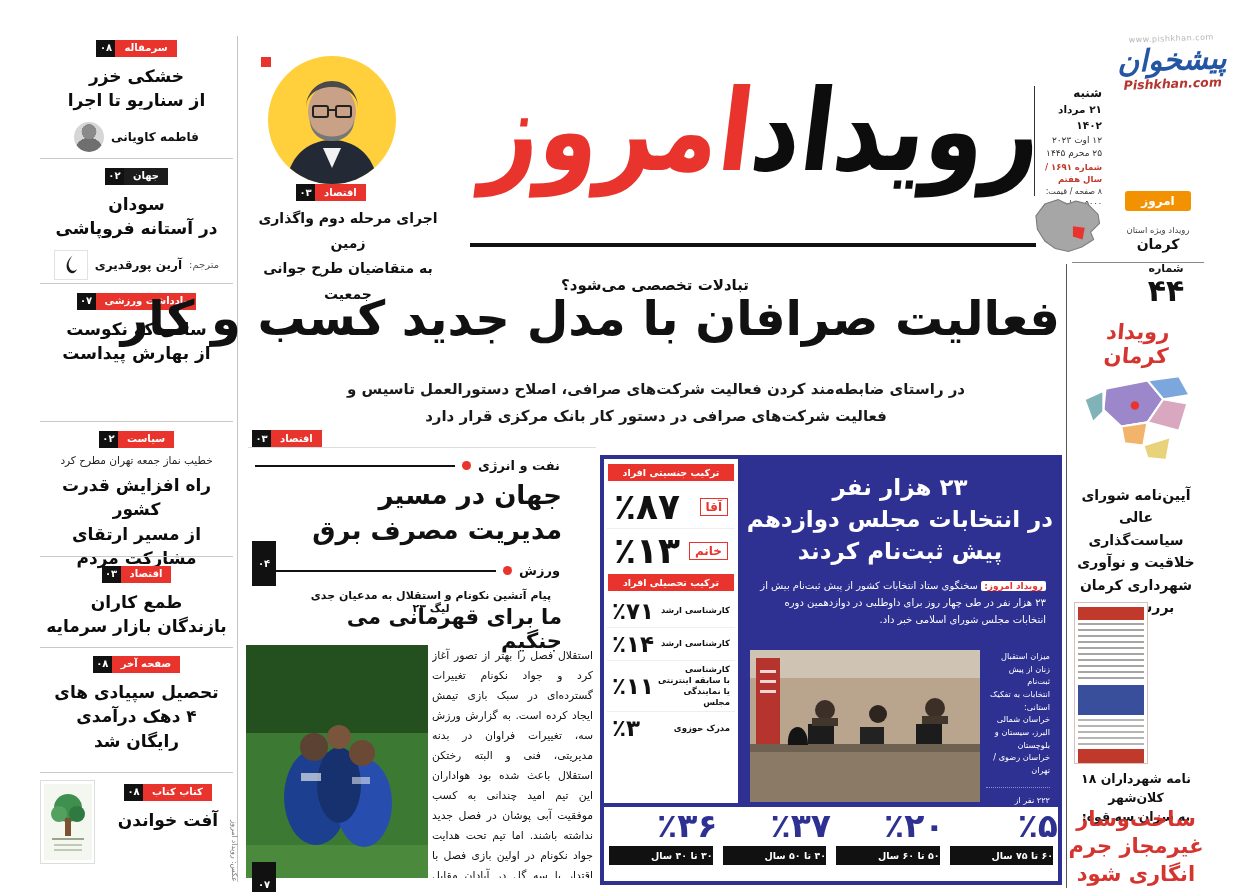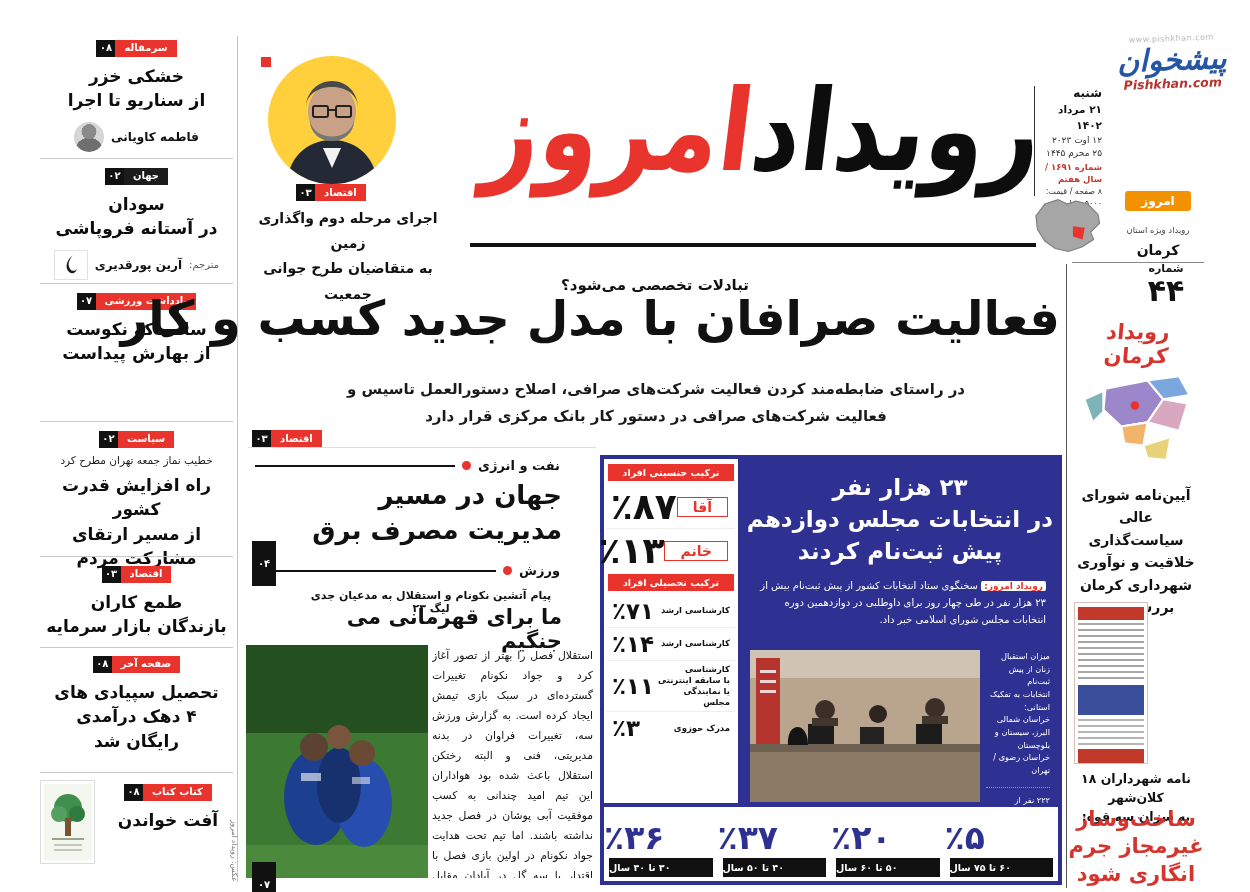--- a/index.html
+++ b/index.html
@@ -45,21 +45,21 @@
 
   .wm{position:absolute;left:1098px;top:34px;width:148px;text-align:center;transform:rotate(-2deg)}
   .wm-url{font-size:8px;color:#b5b5b5;letter-spacing:.5px}
   .wm-fa{font-size:30px;font-weight:bold;color:#2456a4;font-style:italic;line-height:1.1}
   .wm-en{font-size:12.5px;font-weight:bold;color:#b5342d;font-style:italic}
 
   .todaybox{position:absolute;left:1030px;top:190px;width:176px;height:76px}
   .today-right{position:absolute;right:0;top:0;width:96px;text-align:center}
   .today-pill{display:inline-block;background:#f39200;color:#fff;font-size:12px;font-weight:bold;border-radius:3px;padding:3px 16px}
   .today-cap{font-size:8.5px;color:#444;margin-top:14px}
-  .today-prov{font-size:14px;font-weight:bold;margin-top:7px}
+  .today-prov{font-size:14px;font-weight:bold;margin-top:1px}
 
   
   .lead-kicker{position:absolute;left:460px;top:276px;width:390px;text-align:center;font-size:15px;font-weight:bold}
   .lead-headline{position:absolute;left:250px;top:290px;width:810px;text-align:center;font-size:48px;font-weight:bold;letter-spacing:-1px;line-height:1.2;white-space:nowrap}
   .lead-deck{position:absolute;left:320px;top:376px;width:672px;text-align:center;font-size:15px;font-weight:bold;line-height:1.8;color:#1a1a1a}
 
   
   .rubric{position:absolute;display:flex;align-items:center;gap:7px}
   .rubric .rlabel{font-size:13px;font-weight:bold}
   .rubric .dot{width:9px;height:9px;border-radius:50%;background:#e8342c;flex:0 0 auto}
@@ -70,35 +70,35 @@
   .sports-title{position:absolute;left:300px;top:605px;width:262px;text-align:right;font-size:21px;font-weight:bold}
   .sports-body{position:absolute;left:432px;top:646px;width:161px;height:232px;font-size:10.8px;line-height:1.85;text-align:justify;overflow:hidden}
   .sports-photo{position:absolute;left:246px;top:645px;width:182px;height:233px;overflow:hidden}
   .photo-credit{position:absolute;left:230px;top:752px;height:130px;writing-mode:vertical-rl;font-size:7.5px;color:#777}
 
   
   .ig{position:absolute;left:600px;top:455px;width:462px;height:430px;background:#2e3192}
   .ig-stats{position:absolute;left:4px;top:4px;width:134px;height:344px;background:#fff;padding:3px}
   .ig-head{background:#e8342c;color:#fff;font-size:9.5px;font-weight:bold;text-align:center;padding:3px 0;margin:2px 1px 4px}
   .g-row{display:flex;align-items:center;justify-content:space-between;padding:1px 7px}
-  .g-label{font-size:14px;font-weight:bold;color:#e8342c;border:1px solid #e8342c;padding:1px 15px}
+  .g-label{font-size:12px;font-weight:bold;color:#e8342c;border:1px solid #e8342c;padding:1px 5px}
   .g-value{font-size:36px;font-weight:bold;letter-spacing:-2px}
   .e-row{display:flex;align-items:center;justify-content:space-between;padding:3px 5px;border-bottom:1px solid #eee}
   .e-label{font-size:8.5px;font-weight:bold;text-align:right;line-height:1.3}
   .e-value{font-size:23px;font-weight:bold;letter-spacing:-1px}
   .ig-main{position:absolute;left:142px;top:4px;width:316px;height:344px}
   .ig-title{color:#fff;text-align:center;font-size:23px;font-weight:bold;line-height:1.4;margin-top:12px}
   .ig-lede{color:#fff;font-size:10px;line-height:1.7;text-align:right;margin:9px 12px 22px;}
   .ig-lede .brand{background:#fff;color:#e8342c;font-weight:bold;font-size:9px;padding:0 3px;border-radius:2px}
   .ig-row{display:flex;gap:6px;margin:0 8px}
   .ig-notes{width:72px;color:#fff;font-size:8.2px;line-height:1.55;text-align:right}
   .ig-notes .n2{margin-top:10px;border-top:1px dotted #8f8fd0;padding-top:6px}
   .ig-photo{width:230px;height:152px;overflow:hidden;flex:0 0 auto}
   .ig-ages{position:absolute;left:4px;top:352px;width:454px;height:74px;background:#fff;display:flex}
-  .age{flex:1;text-align:left;padding-top:13px}
+  .age{flex:1;text-align:right;padding-top:1px}
   .age-val{color:#2e3192;font-size:33px;font-weight:bold;letter-spacing:-1px;line-height:1.1}
   .age-bar{background:#111;color:#fff;font-size:9.5px;font-weight:bold;padding:4px 0;margin:2px 5px 0}
 
   
   .k-issue{position:absolute;left:1128px;top:262px;width:76px;text-align:center}
   .k-issue-label{font-size:11px;font-weight:bold}
   .k-issue-num{font-size:30px;font-weight:bold;line-height:1.05}
   .k-brand{position:absolute;left:1070px;top:320px;width:134px;text-align:center;font-size:21px;font-weight:bold;color:#d6342f;transform:skewX(-5deg)}
   .k-map{position:absolute;left:1074px;top:352px;width:126px;height:126px}
   .k-headline{position:absolute;left:1066px;top:484px;width:140px;text-align:center;font-size:14px;font-weight:bold;line-height:1.6}

